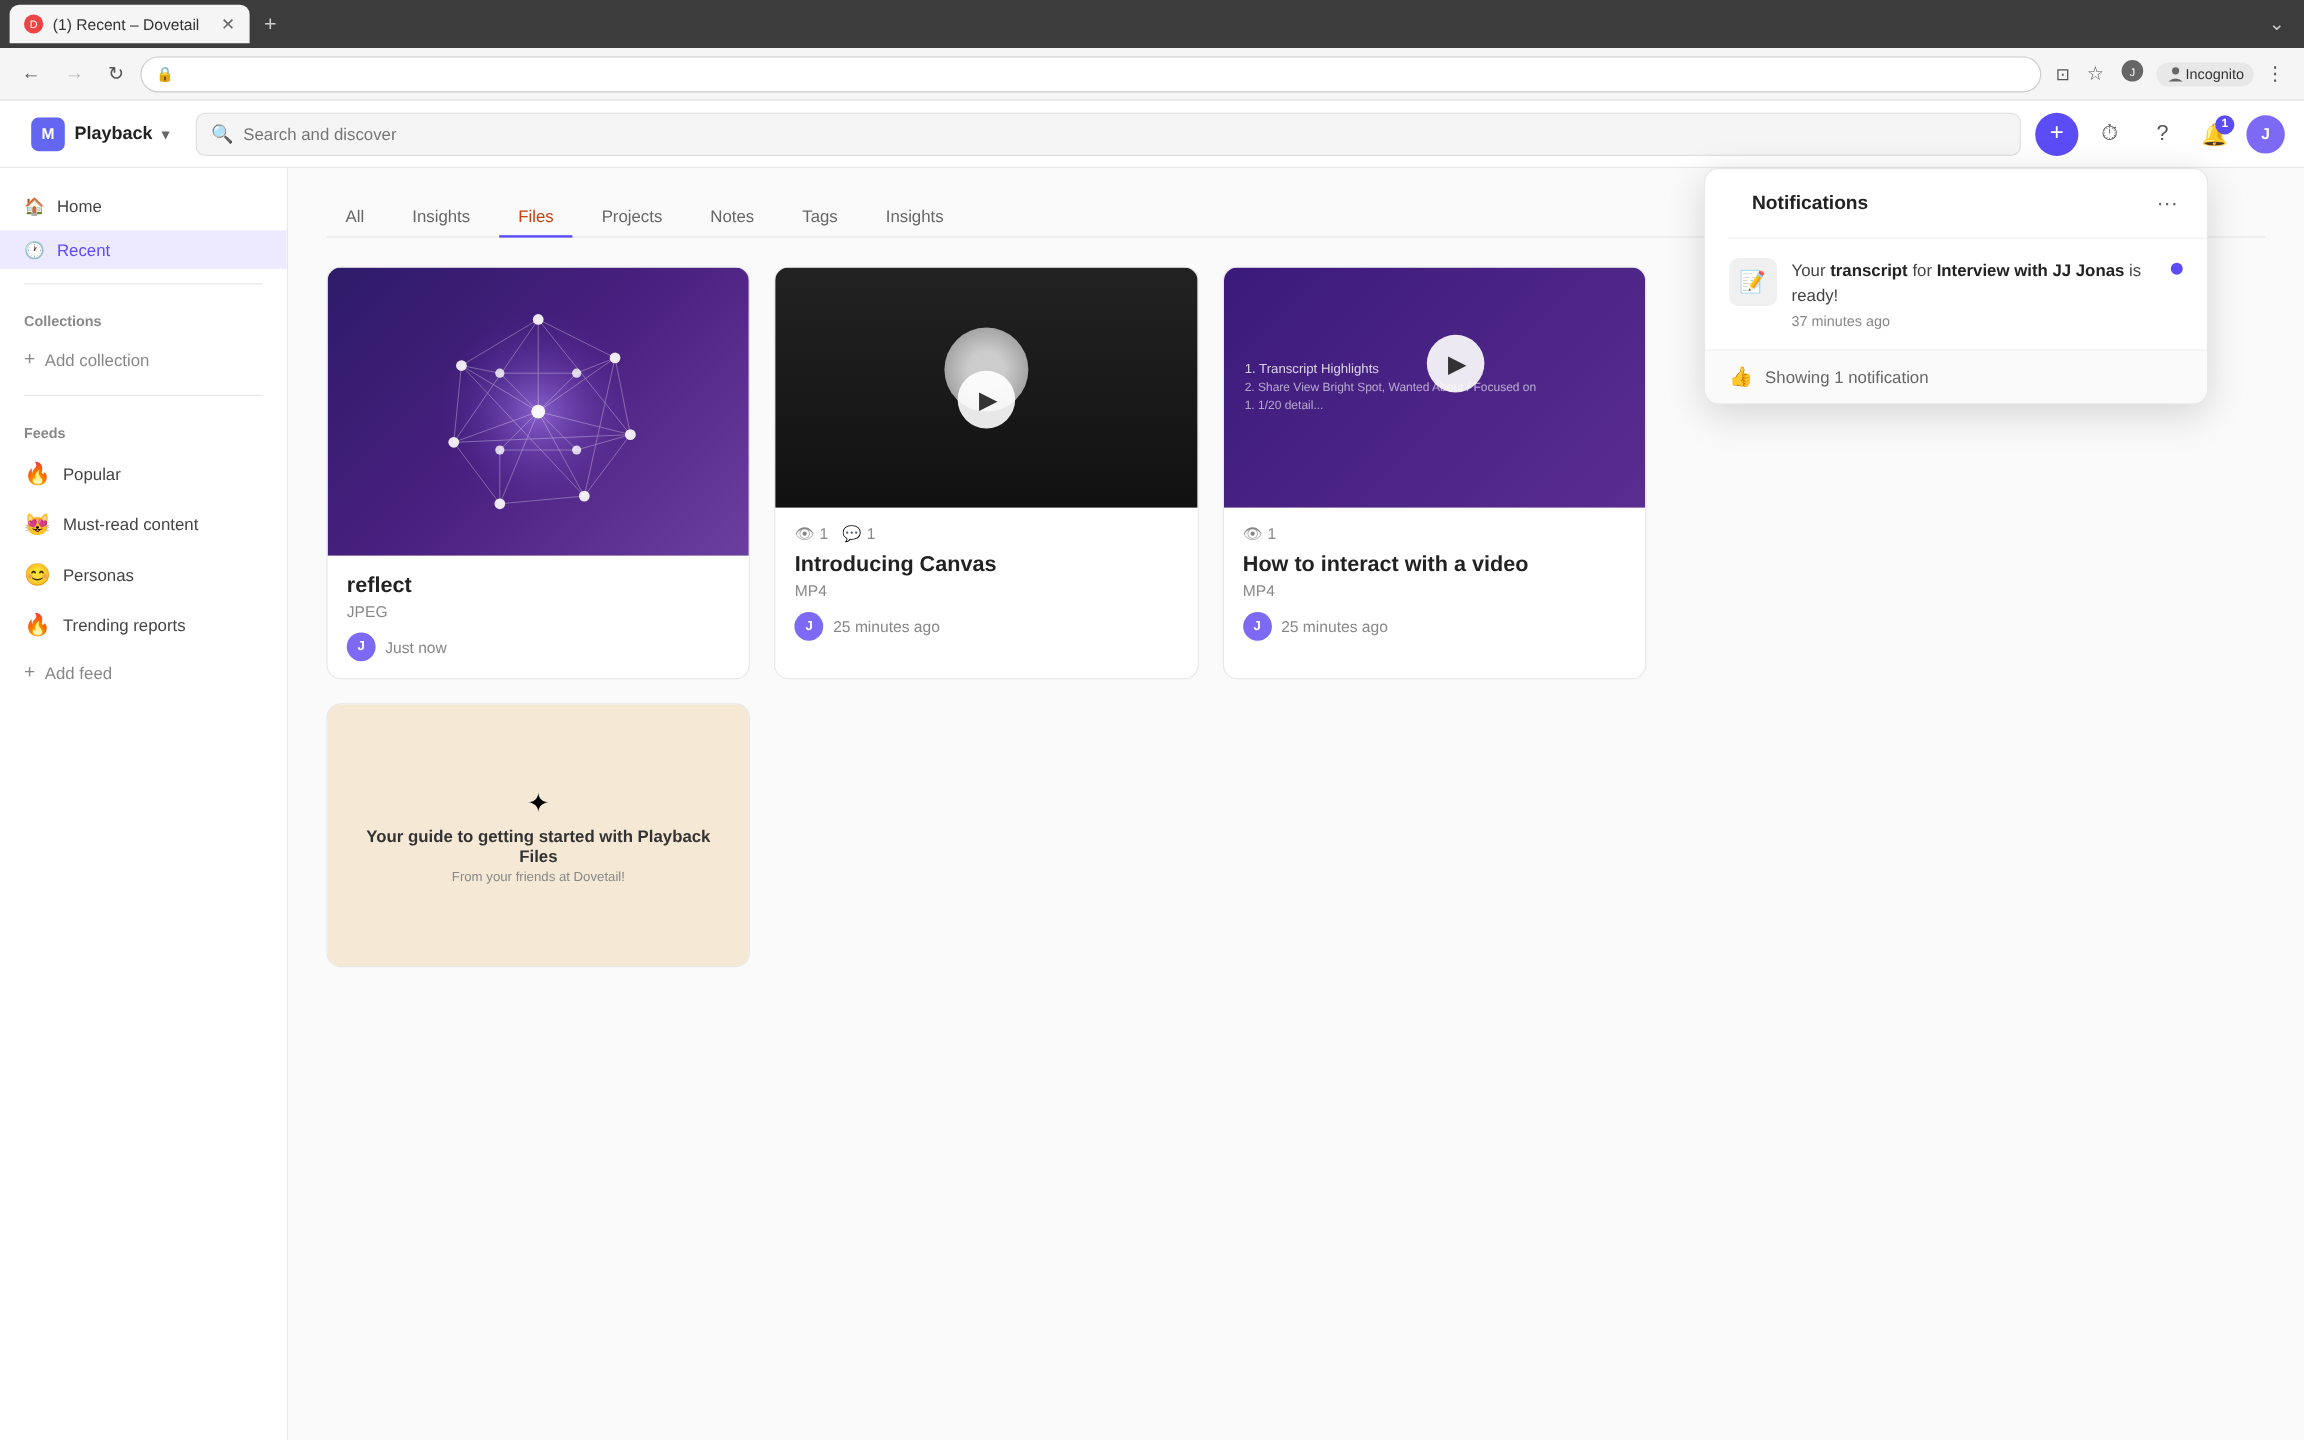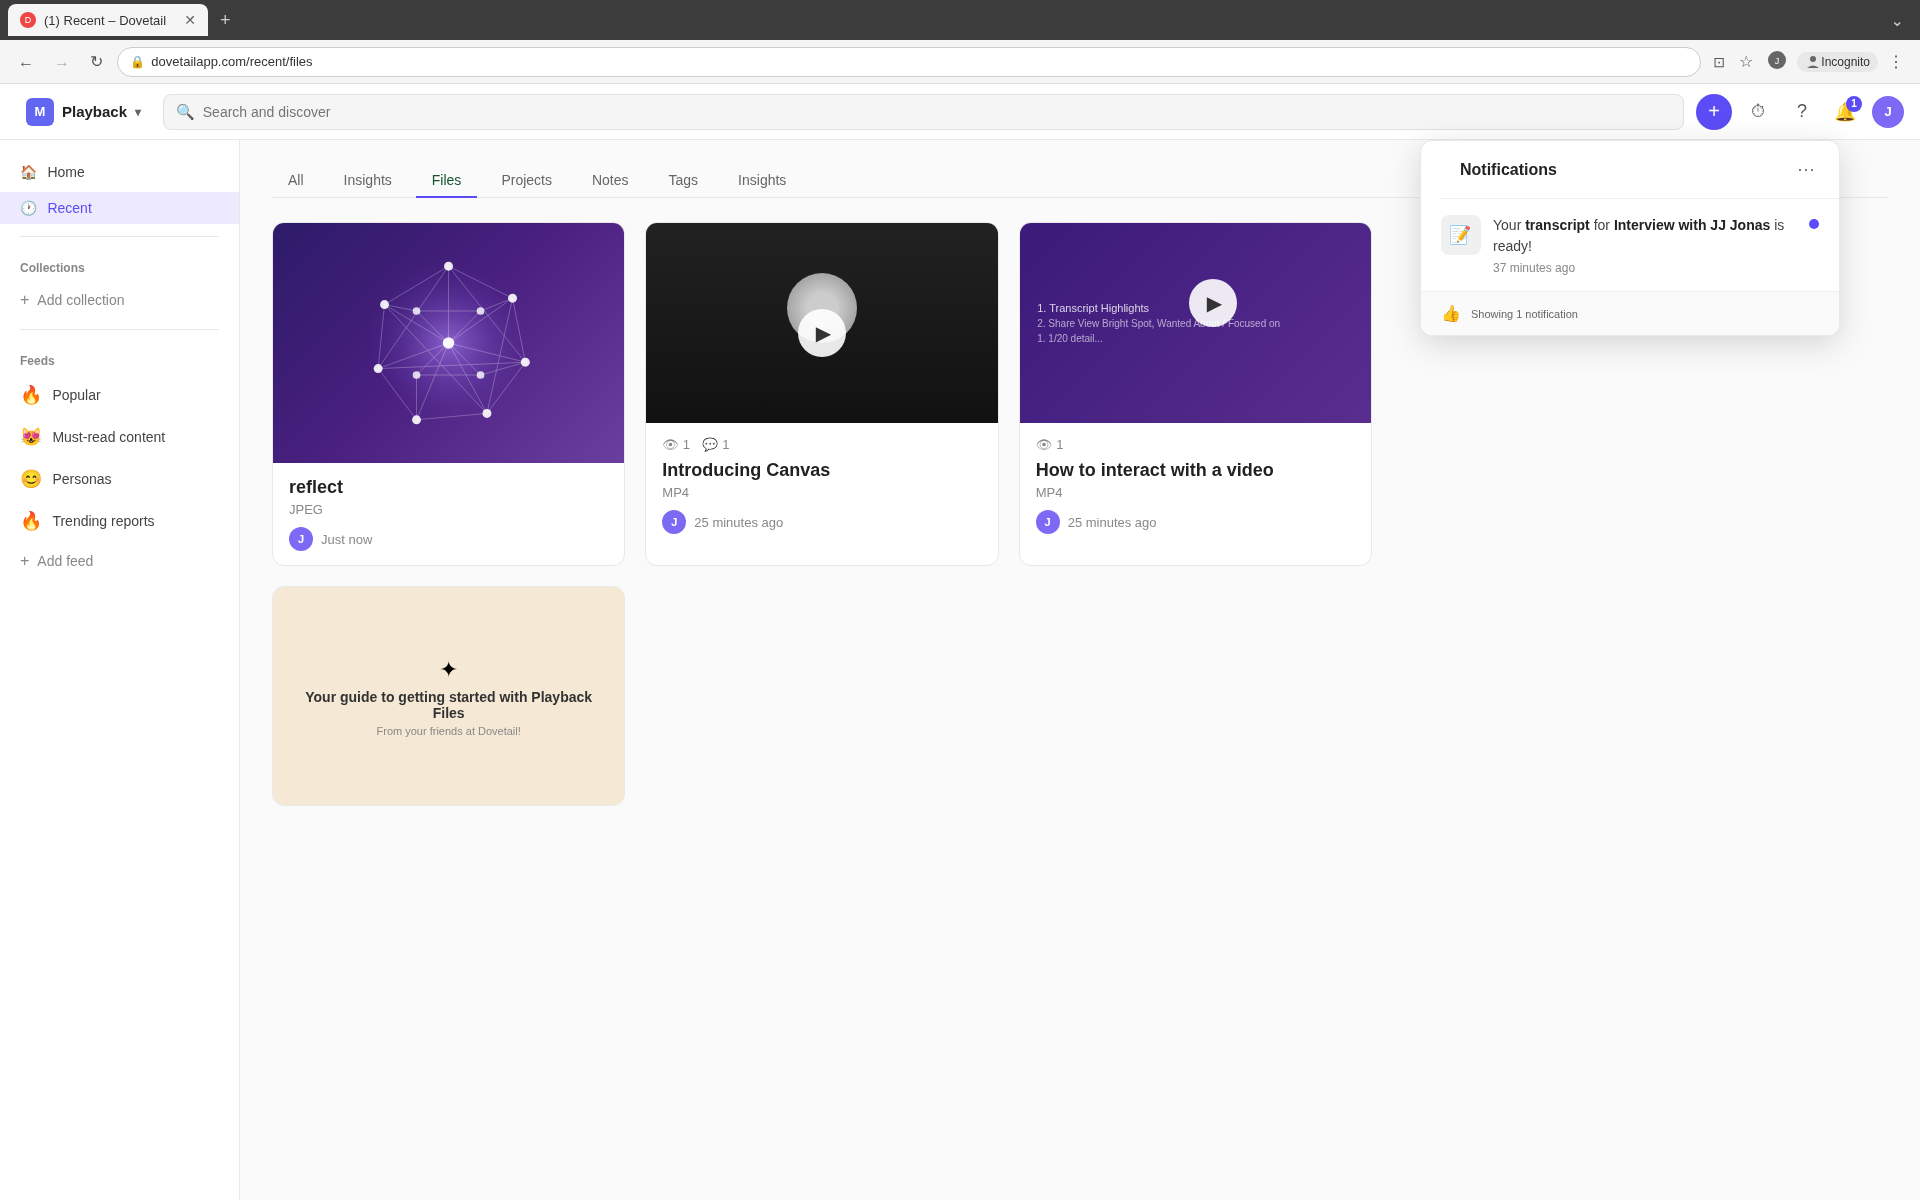--- a/index.html
+++ b/index.html
@@ -40,21 +40,21 @@
     .sidebar-nav-item { display: flex; align-items: center; gap: 10px; padding: 8px 20px; cursor: pointer; font-size: 14px; color: #444; border-radius: 0; }
     .sidebar-nav-item.active { background: #ede9ff; color: #5b4cf5; font-weight: 500; }
     .sidebar-section-label { font-size: 12px; font-weight: 600; color: #888; padding: 12px 20px 4px; text-transform: none; }
     .sidebar-add-item { display: flex; align-items: center; gap: 8px; padding: 8px 20px; cursor: pointer; font-size: 14px; color: #888; }
     .feed-icon { font-size: 18px; }
 
     
     .main-content { flex: 1; overflow-y: auto; padding: 24px 32px; background: #fafafa; }
     .tabs-bar { display: flex; align-items: center; gap: 8px; margin-bottom: 24px; border-bottom: 1px solid #e8e8e8; padding-bottom: 0; }
     .tab-item { padding: 8px 16px; font-size: 14px; color: #666; cursor: pointer; border-bottom: 2px solid transparent; margin-bottom: -1px; }
-    .tab-item.active { color: #14532d; border-bottom-color: #5b4cf5; font-weight: 500; }
+    .tab-item.active { color: #c2410c; border-bottom-color: #5b4cf5; font-weight: 500; }
 
     
     .files-grid { display: grid; grid-template-columns: repeat(3, 1fr); gap: 20px; max-width: 1100px; }
     .file-card { background: #fff; border-radius: 12px; overflow: hidden; border: 1px solid #e8e8e8; cursor: pointer; transition: box-shadow 0.2s; }
     .file-thumb { width: 100%; height: 240px; object-fit: cover; display: flex; align-items: center; justify-content: center; }
     .file-thumb.reflect-thumb { background: linear-gradient(135deg, #2d1b69 0%, #4a2080 50%, #6b3fa0 100%); position: relative; }
     .network-svg { width: 80%; height: 80%; }
     .file-thumb.dark-thumb { background: #1a1a1a; position: relative; }
     .file-thumb.purple-thumb { background: linear-gradient(135deg, #3d2070 0%, #5a2d90 100%); position: relative; }
     .file-thumb.guide-thumb { background: #f5e6d0; display: flex; flex-direction: column; align-items: center; justify-content: center; padding: 20px; }
@@ -74,21 +74,21 @@
     .notif-title { font-size: 16px; font-weight: 600; color: #222; }
     .notif-more-btn { background: none; border: none; cursor: pointer; color: #666; font-size: 18px; padding: 2px 4px; border-radius: 4px; }
     .notif-item { display: flex; align-items: flex-start; gap: 12px; padding: 16px 20px; position: relative; }
     .notif-icon { width: 40px; height: 40px; background: #f0f0f0; border-radius: 8px; display: flex; align-items: center; justify-content: center; font-size: 18px; flex-shrink: 0; }
     .notif-dot { position: absolute; top: 20px; right: 20px; width: 10px; height: 10px; background: #5b4cf5; border-radius: 50%; }
     .notif-text { font-size: 14px; color: #444; line-height: 1.5; }
     .notif-text strong { color: #222; font-weight: 600; }
     .notif-time { font-size: 12px; color: #888; margin-top: 4px; }
     .notif-footer { display: flex; align-items: center; gap: 10px; padding: 12px 20px; border-top: 1px solid #f0f0f0; background: #fafafa; }
     .notif-footer-icon { color: #888; font-size: 16px; }
-    .notif-footer-text { font-size: 11px; color: #666; }
+    .notif-footer-text { font-size: 14px; color: #666; }
 
     
     .guide-inner { text-align: center; }
     .guide-title { font-size: 14px; font-weight: 700; color: #333; margin-bottom: 4px; }
     .guide-from { font-size: 11px; color: #888; margin-top: 4px; }
 
     .divider { height: 1px; background: #e8e8e8; margin: 8px 20px; }
   </style>
 </head>
 <body>
@@ -102,21 +102,20 @@
     </div>
     <button class="new-tab-btn">+</button>
     <div style="margin-left: auto; color: #ccc; font-size: 16px; padding: 4px 8px;">⌄</div>
   </div>
   <div class="browser-toolbar">
     <button class="nav-btn">←</button>
     <button class="nav-btn" style="opacity:0.4">→</button>
     <button class="nav-btn">↻</button>
     <div class="address-bar">
       <span class="lock-icon">🔒</span>
-      <input type="text" value="dovetailapp.com/recent/files" readonly="" style="">
     </div>
     <div class="toolbar-icons">
       <button class="toolbar-icon-btn" style="font-size:14px;">⊡</button>
       <button class="toolbar-icon-btn">☆</button>
       <button class="toolbar-icon-btn">
         <svg width="20" height="20" viewBox="0 0 20 20">
             <circle cx="10" cy="10" r="9" fill="#666"></circle>
             <text x="10" y="14" text-anchor="middle" fill="white" font-size="9">J</text>
           </svg>
       </button>

